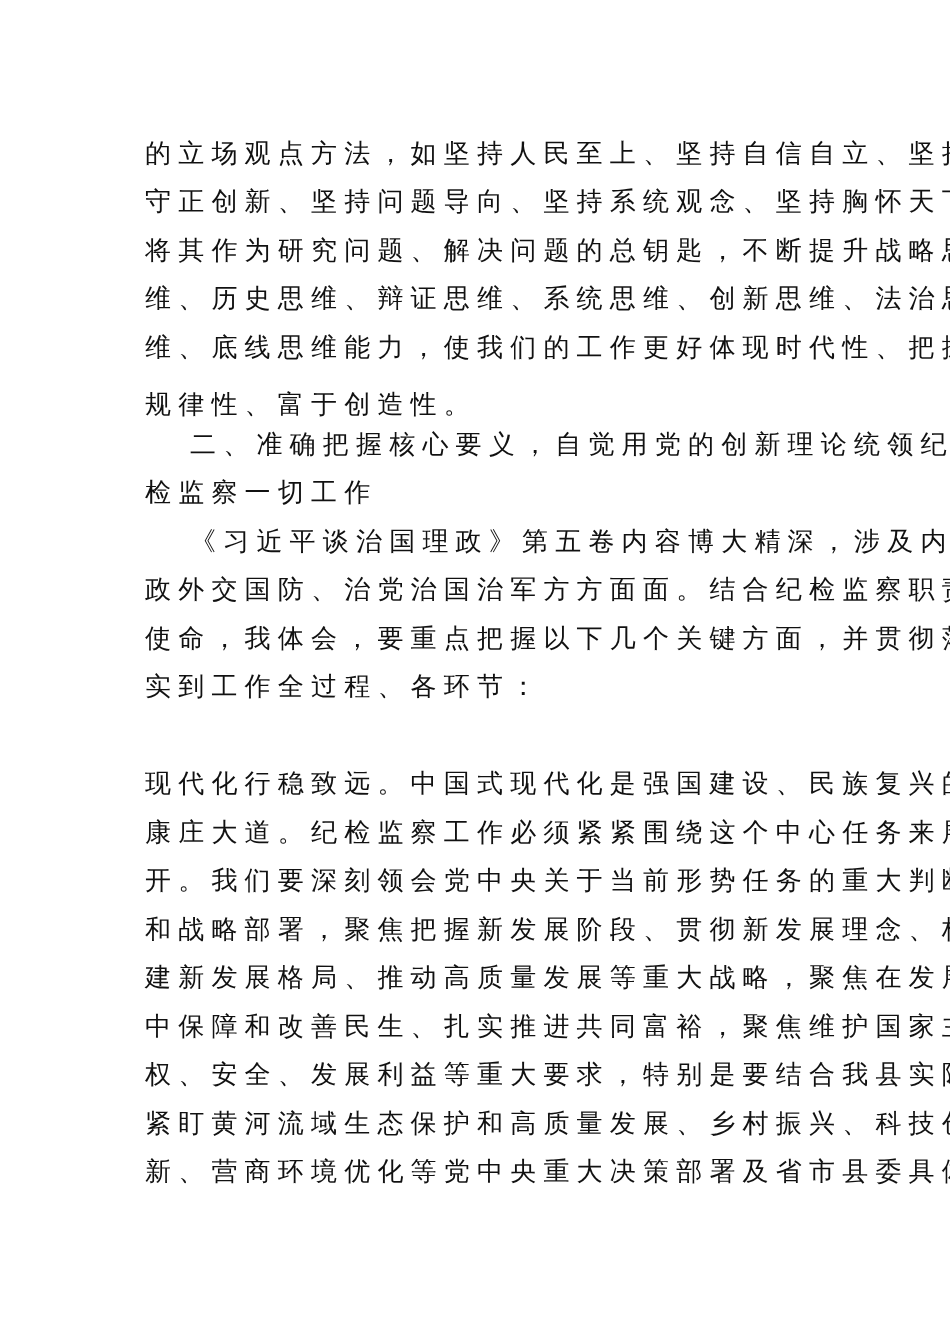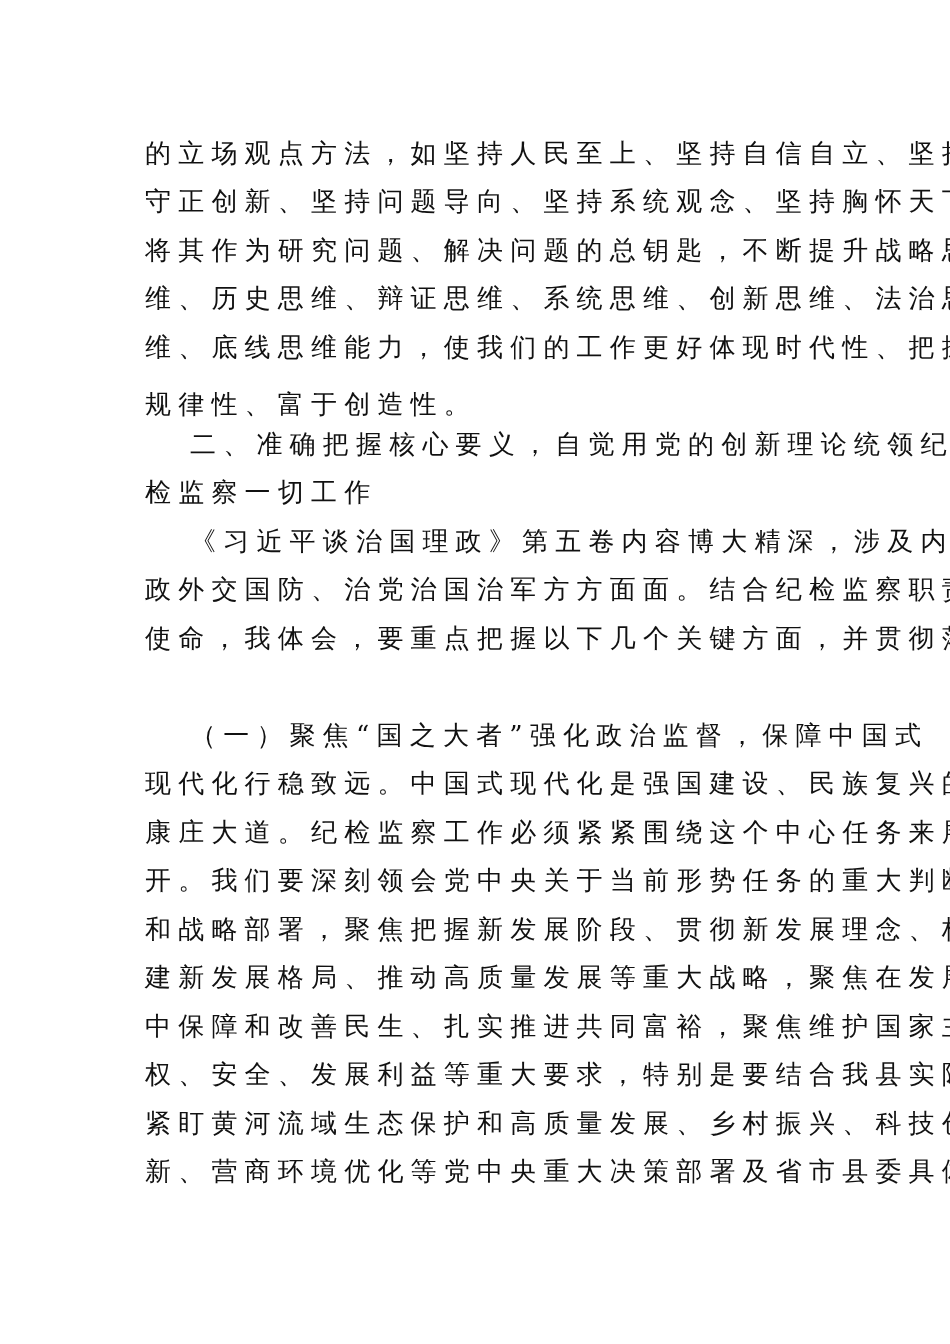--- a/index.html
+++ b/index.html
@@ -46,21 +46,21 @@
   <div class="line" style="top:181px">守正创新、坚持问题导向、坚持系统观念、坚持胸怀天下</div>
   <div class="line" style="top:230px">将其作为研究问题、解决问题的总钥匙，不断提升战略思</div>
   <div class="line" style="top:278px">维、历史思维、辩证思维、系统思维、创新思维、法治思</div>
   <div class="line" style="top:327px">维、底线思维能力，使我们的工作更好体现时代性、把握</div>
   <div class="line" style="top:384px">规律性、富于创造性。</div>
   <div class="line indent" style="top:424px">二、准确把握核心要义，自觉用党的创新理论统领纪</div>
   <div class="line" style="top:472px">检监察一切工作</div>
   <div class="line indent" style="top:521px">《习近平谈治国理政》第五卷内容博大精深，涉及内</div>
   <div class="line" style="top:569px">政外交国防、治党治国治军方方面面。结合纪检监察职责</div>
   <div class="line" style="top:618px">使命，我体会，要重点把握以下几个关键方面，并贯彻落</div>
-  <div class="line indent" style="top:715px">（一）聚焦“国之大者”强化政治监督，保障中国式</div>
+  <div class="line" style="top:666px">实到工作全过程、各环节：</div>
   <div class="line" style="top:763px">现代化行稳致远。中国式现代化是强国建设、民族复兴的</div>
   <div class="line" style="top:812px">康庄大道。纪检监察工作必须紧紧围绕这个中心任务来展</div>
   <div class="line" style="top:860px">开。我们要深刻领会党中央关于当前形势任务的重大判断</div>
   <div class="line" style="top:909px">和战略部署，聚焦把握新发展阶段、贯彻新发展理念、构</div>
   <div class="line" style="top:957px">建新发展格局、推动高质量发展等重大战略，聚焦在发展</div>
   <div class="line" style="top:1006px">中保障和改善民生、扎实推进共同富裕，聚焦维护国家主</div>
   <div class="line" style="top:1054px">权、安全、发展利益等重大要求，特别是要结合我县实际</div>
   <div class="line" style="top:1103px">紧盯黄河流域生态保护和高质量发展、乡村振兴、科技创</div>
   <div class="line" style="top:1151px">新、营商环境优化等党中央重大决策部署及省市县委具体</div>
 </div>

